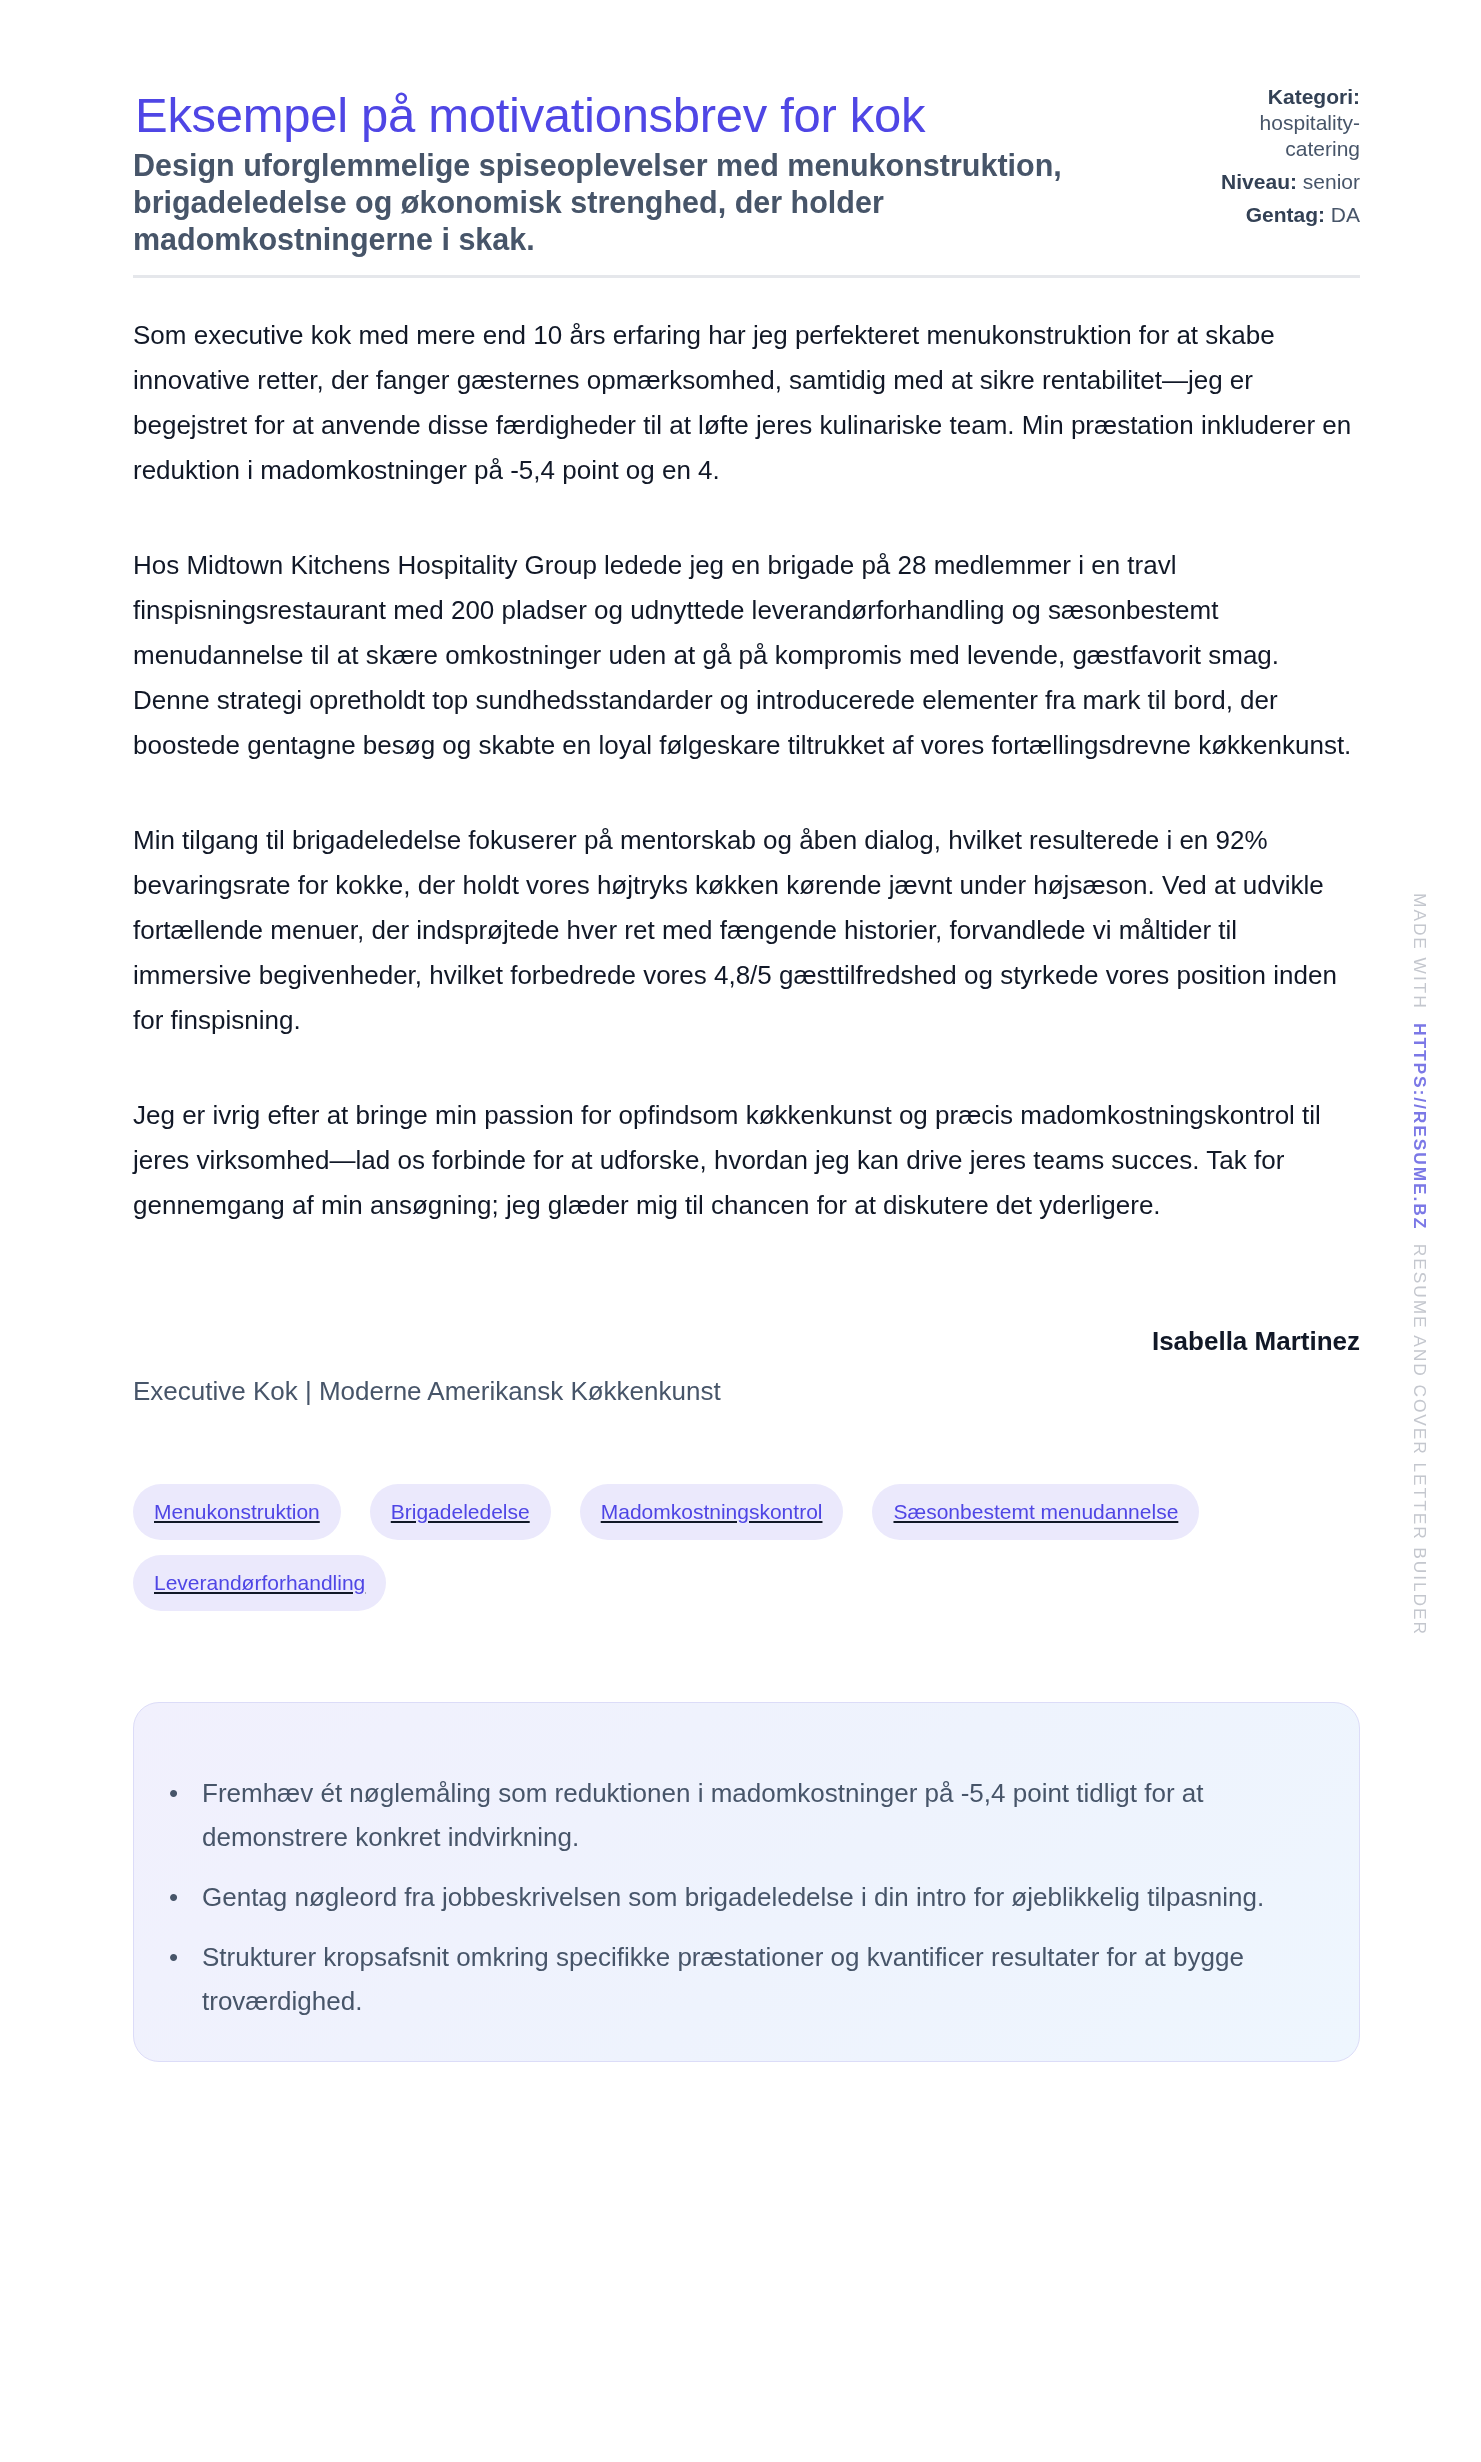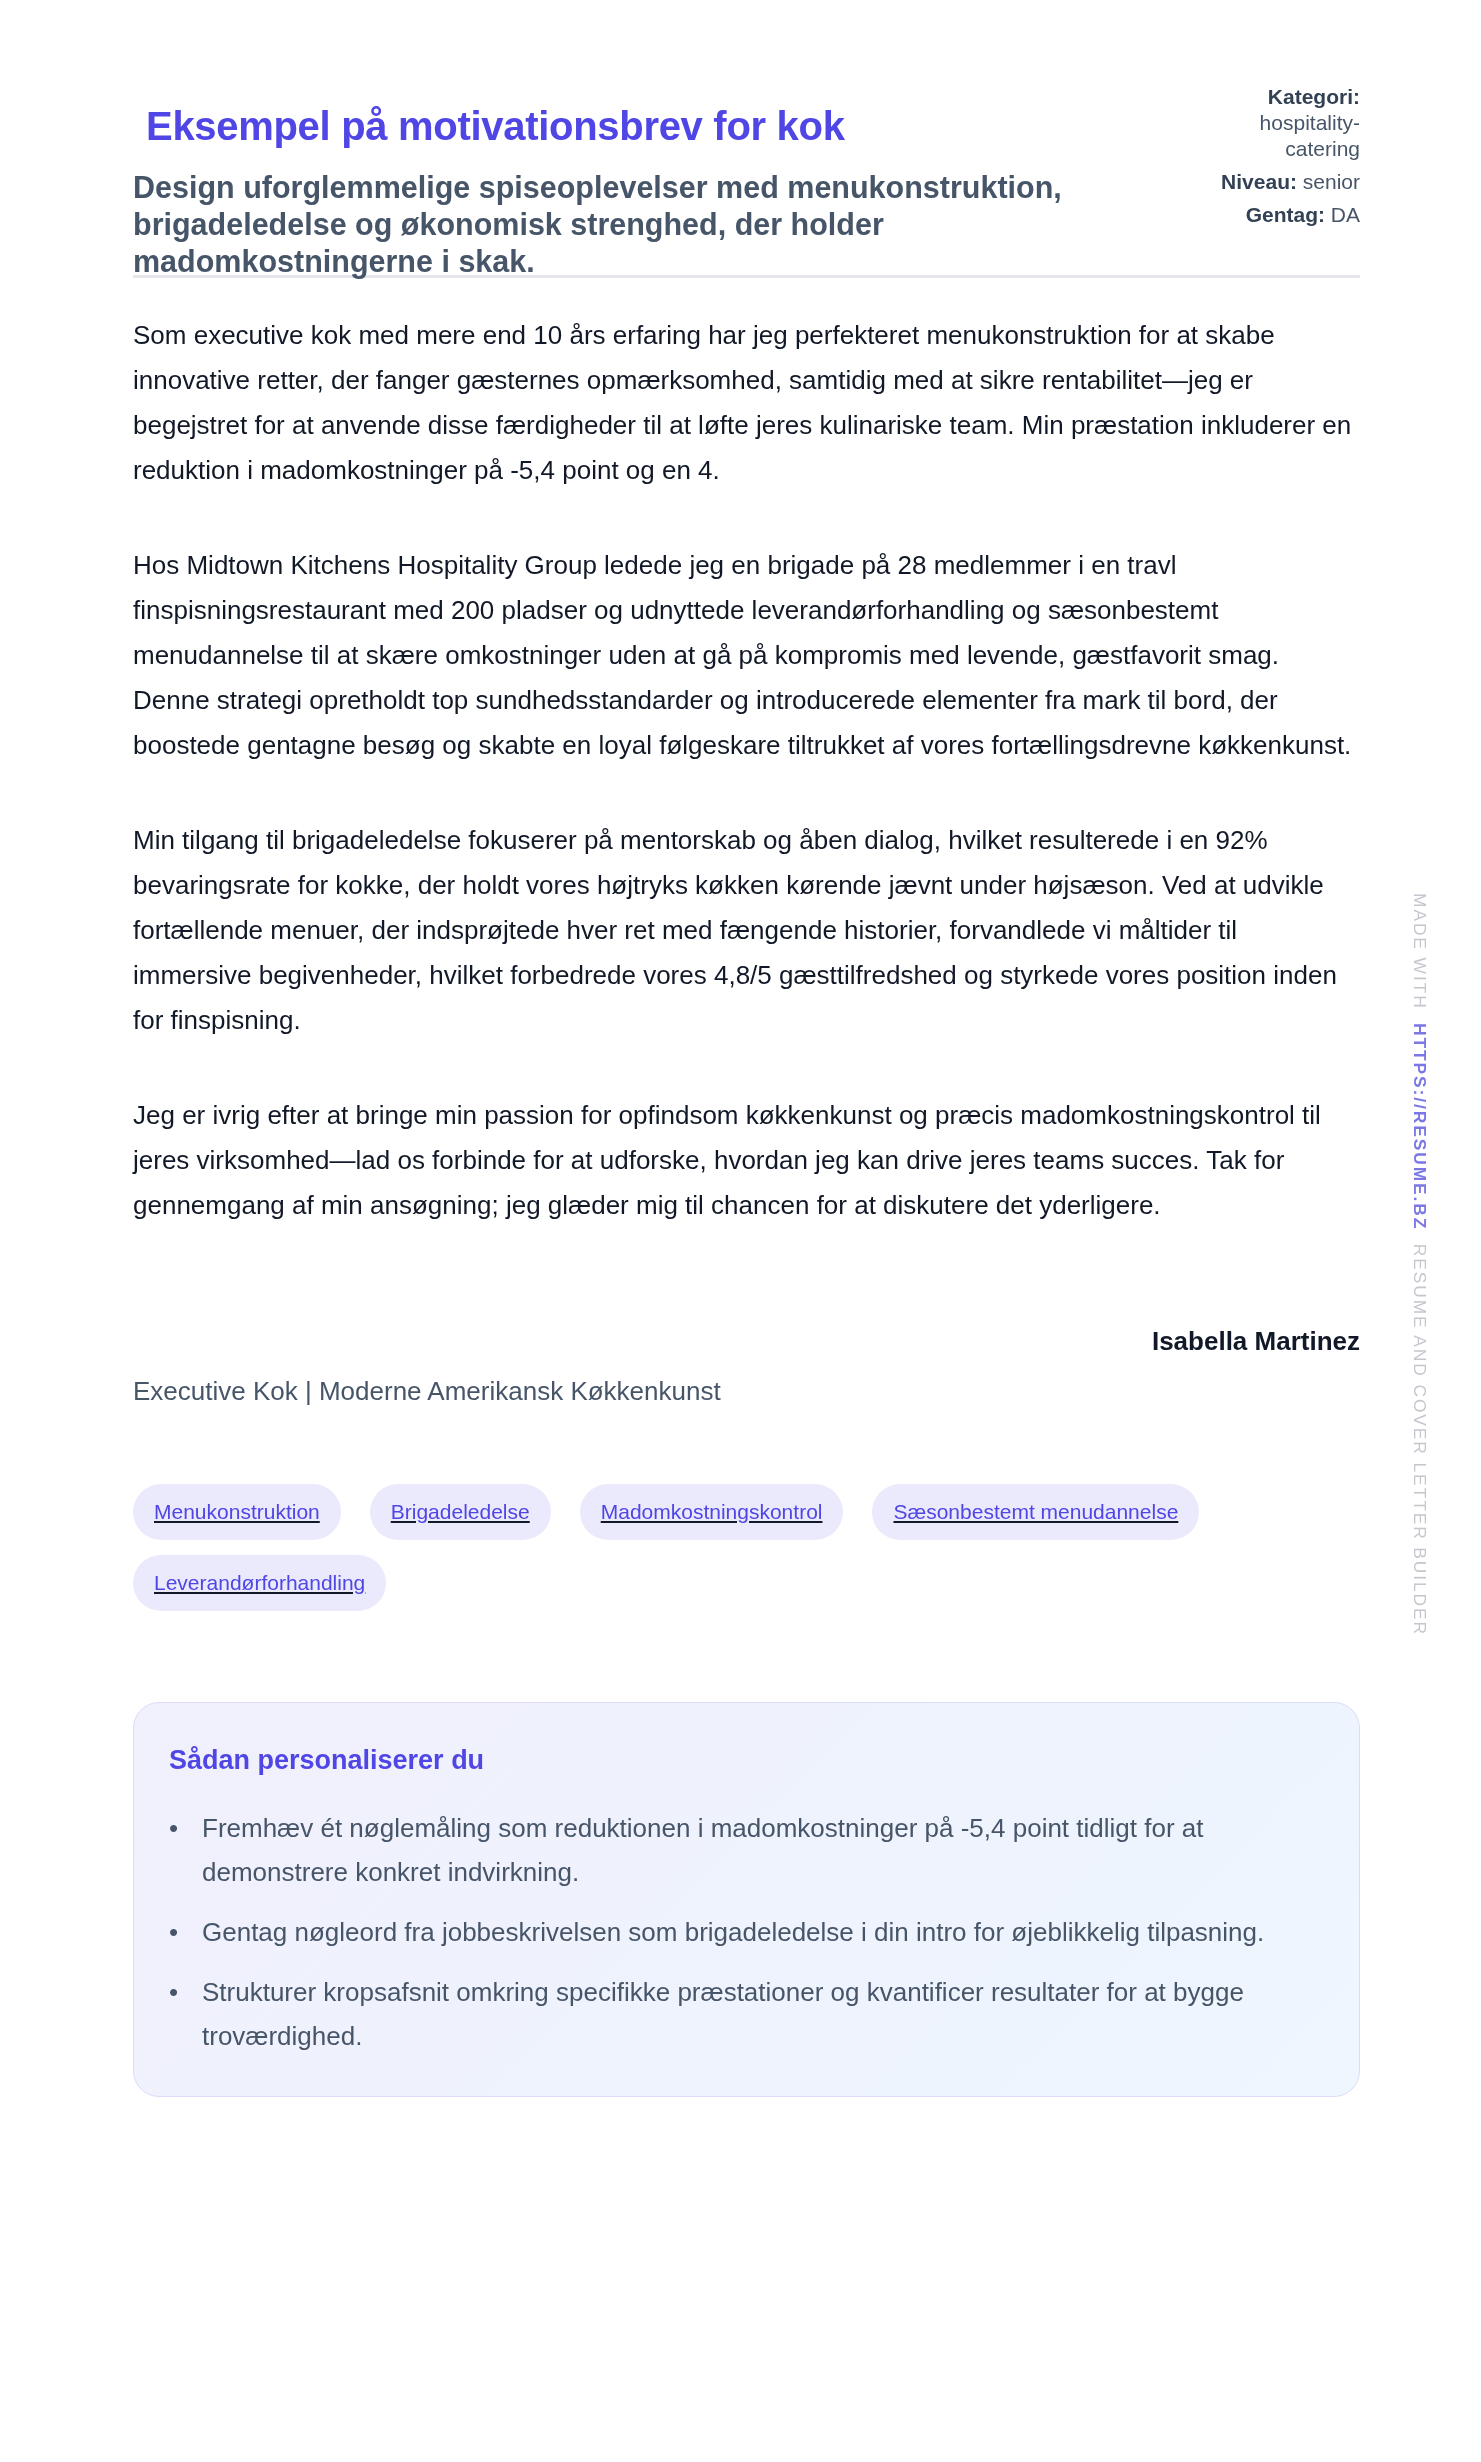--- a/index.html
+++ b/index.html
@@ -22,24 +22,24 @@
     width: 1227px;
   }
   
   .header {
     position: relative;
     padding-top: 84px;
     height: 275px;
     box-sizing: border-box;
   }
   .title {
-    margin: 13px;
-    font-size: 40px;
+    margin: 2px;
+    font-size: 49px;
     line-height: 59px;
-    font-weight: 700;
+    font-weight: 400;
     color: #4f46e5;
     letter-spacing: -0.3px;
   }
   .subtitle {
     margin: 1.7px 0 0 0;
     width: 985px;
     font-size: 30.5px;
     line-height: 37px;
     font-weight: 700;
     color: #475569;
@@ -203,21 +203,20 @@
 
   <div class="tags">
     <span class="tag">Menukonstruktion</span>
     <span class="tag">Brigadeledelse</span>
     <span class="tag">Madomkostningskontrol</span>
     <span class="tag">Sæsonbestemt menudannelse</span>
     <span class="tag">Leverandørforhandling</span>
   </div>
 
   <section class="card">
-    <h3 class="card-title">Sådan personaliserer du</h3>
     <ul class="tips">
       <li class="tip">
         <span class="bullet">•</span>
         <span>Fremhæv ét nøglemåling som reduktionen i madomkostninger på -5,4 point tidligt for at demonstrere konkret indvirkning.</span>
       </li>
       <li class="tip">
         <span class="bullet">•</span>
         <span>Gentag nøgleord fra jobbeskrivelsen som brigadeledelse i din intro for øjeblikkelig tilpasning.</span>
       </li>
       <li class="tip">

